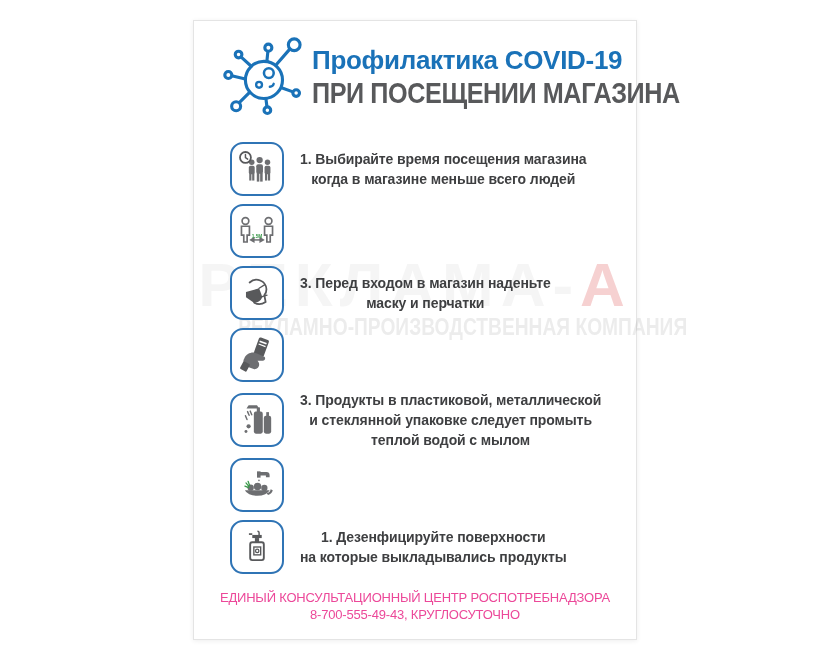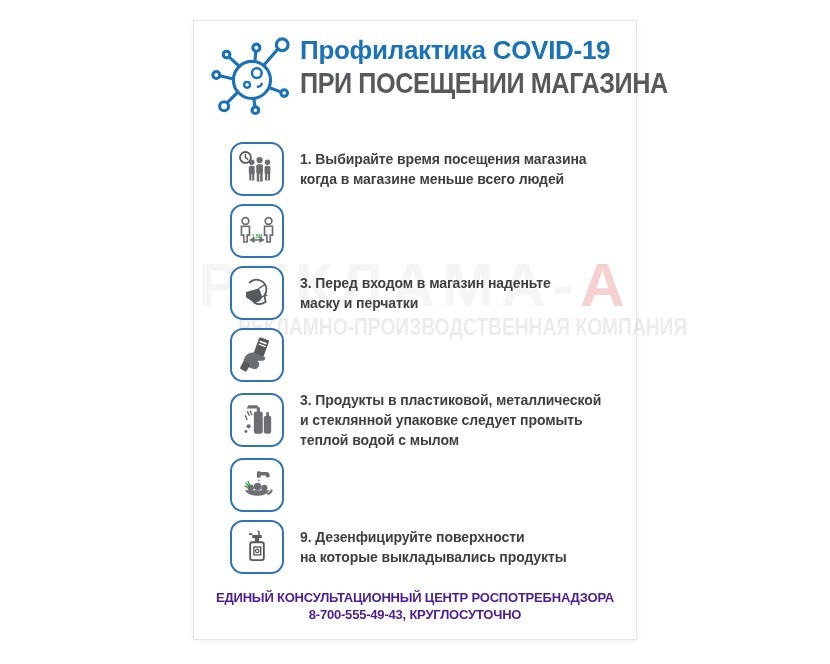--- a/index.html
+++ b/index.html
@@ -20,44 +20,44 @@
     color:rgba(110,110,110,0.07); pointer-events:none; z-index:1;
   }
   .wm-big .wm-red { color:rgba(224,90,90,0.28); }
   .wm-sub {
     position:absolute; top:292px; left:0; width:100%; text-align:center;
     font-size:24px; font-weight:bold; white-space:nowrap;
     color:rgba(120,120,120,0.14); transform:scaleX(0.80); transform-origin:center;
     pointer-events:none; z-index:1;
   }
   
-  .header { position:absolute; left:12px; top:14px; display:flex; align-items:flex-start; z-index:2; }
+  .header { position:absolute; left:24px; top:14px; display:flex; align-items:center; z-index:2; }
   .virus-wrap { width:88px; height:82px; flex:0 0 88px; }
   .titles { margin-left:6px; }
   .title-blue { color:#1a72b8; font-size:26px; font-weight:bold; letter-spacing:-0.3px; white-space:nowrap; }
   .title-gray {
     color:#58595b; font-size:30px; font-weight:bold; line-height:30px; margin-top:2px;
     letter-spacing:-0.5px; white-space:nowrap; transform:scaleX(0.84); transform-origin:left;
   }
   
   .items { position:absolute; left:36px; top:121px; width:400px; z-index:2; }
-  .item-row { display:flex; align-items:center; margin-bottom:8px; min-height:54px; }
+  .item-row { display:flex; align-items:center; margin-bottom:8px; min-height:54px;text-align:center; }
   .icon-box {
     width:54px; height:54px; flex:0 0 54px; margin-right:16px;
     border:2px solid #2f74b5; border-radius:13px; background:#ffffff;
     display:flex; align-items:center; justify-content:center;
   }
   .item-text {
     font-size:14px; line-height:20px; font-weight:bold; color:#3e3f41;
     letter-spacing:-0.1px; white-space:pre-line;
   }
   
   .footer {
     position:absolute; left:0; bottom:16px; width:100%; text-align:center;
-    color:#4c1d95; font-weight:bold; z-index:2;
+    color:#ec4899; font-weight:normal; z-index:2;
   }
   .footer-line1 { font-size:13px; line-height:17px; letter-spacing:-0.2px; }
   .footer-line2 { font-size:13px; line-height:17px; letter-spacing:-0.2px; }
 </style>
 </head>
 <body>
 
 <div class="canvas">
   <div class="poster">
 
@@ -211,21 +211,21 @@
     <svg viewBox="0 0 40 40" width="42" height="42">
       <rect x="13.5" y="15.5" width="13" height="17" rx="2" fill="#fff" stroke="#58595b" stroke-width="1.8"></rect>
       <rect x="17" y="20" width="6.5" height="7.5" fill="none" stroke="#58595b" stroke-width="1.3"></rect>
       <circle cx="20.2" cy="23.7" r="1.6" fill="none" stroke="#58595b" stroke-width="1.2"></circle>
       <rect x="18" y="11.5" width="4" height="4.5" fill="#58595b"></rect>
       <path d="M15.5 8.5 h9 v3 h-9 z" fill="#58595b"></path>
       <path d="M15.5 8.5 v-1.6 h-3.2 v1.6 z" fill="#58595b"></path>
       <path d="M22 8.5 v-2 a1.6 1.6 0 0 0 -1.6 -1.6" fill="none" stroke="#58595b" stroke-width="1.4"></path>
     </svg>
           </span>
-          <div class="item-text">9. Дезенфицируйте поверхности
+          <div class="item-text">1. Дезенфицируйте поверхности
 на которые выкладывались продукты</div>
         </div>
       </div>
 
     <div class="footer">
       <div class="footer-line1">ЕДИНЫЙ КОНСУЛЬТАЦИОННЫЙ ЦЕНТР РОСПОТРЕБНАДЗОРА</div>
       <div class="footer-line2">8-700-555-49-43, КРУГЛОСУТОЧНО</div>
     </div>
 
   </div>

